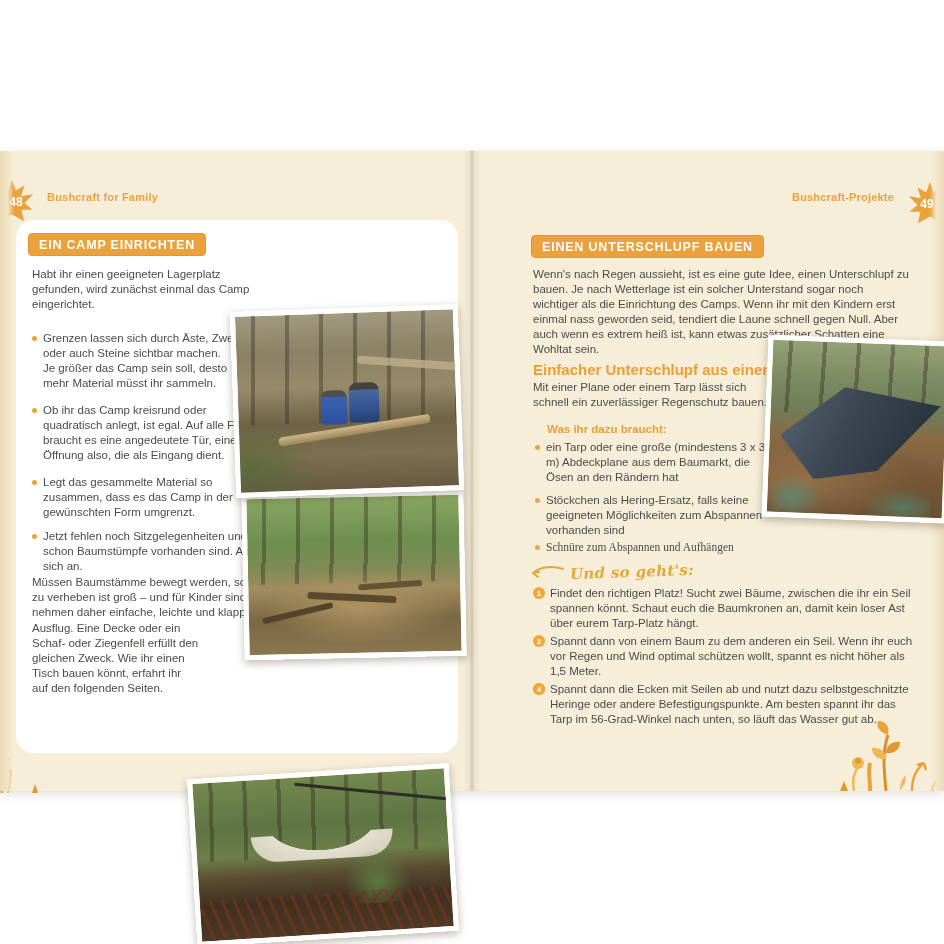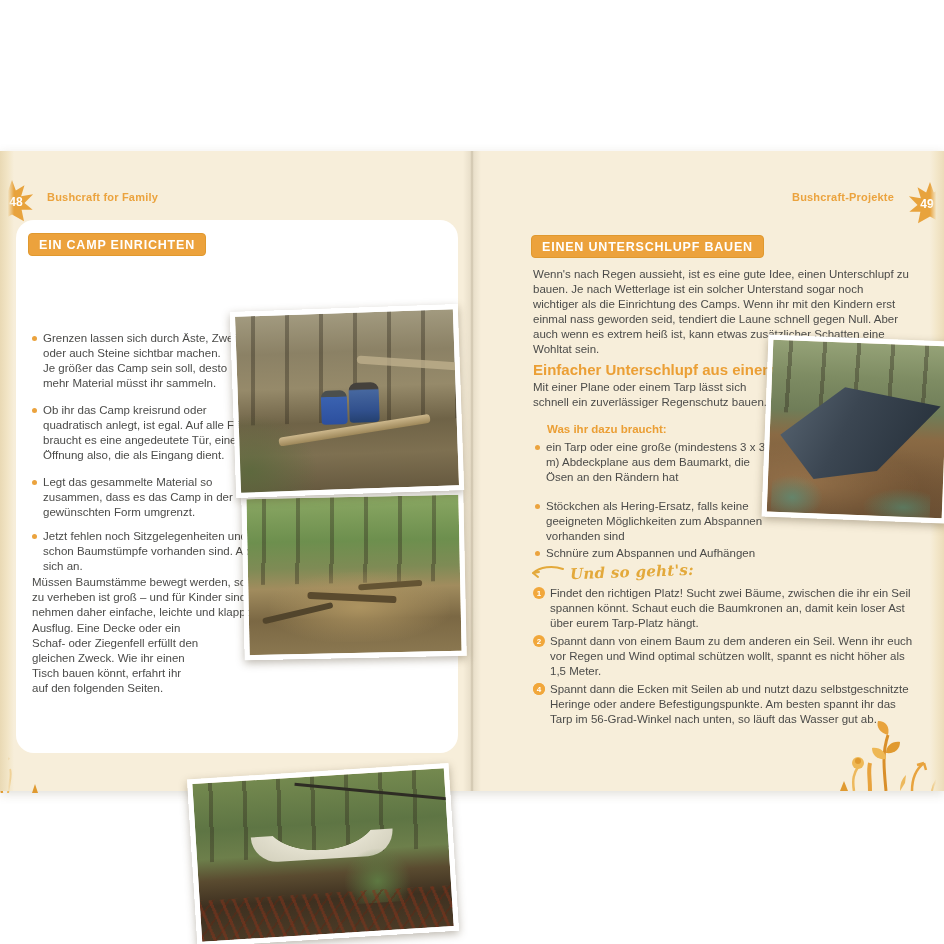--- a/index.html
+++ b/index.html
@@ -87,20 +87,21 @@
         <span class="num">48</span>
       </div>
       <div class="runhead runhead-left">Bushcraft for Family</div>
 
       <div class="card card-left"></div>
 
       <div class="abs" style="left:28px;top:82px;z-index:2;">
         <span class="titlebox">EIN CAMP EINRICHTEN</span>
       </div>
 
+      <div class="abs body-txt" style="left:32px;top:116px;width:222px;z-index:2;">Habt ihr einen geeigneten Lagerplatz gefunden, wird zunächst einmal das Camp eingerichtet.</div>
 
       <ul class="bullets body-txt abs" style="left:32px;top:180px;width:224px;z-index:2;">
         <li>Grenzen lassen sich durch Äste, Zweige oder auch Steine sichtbar machen.
 Je größer das Camp sein soll, desto mehr Material müsst ihr sammeln.</li>
         <li>Ob ihr das Camp kreisrund oder quadratisch anlegt, ist egal. Auf alle Fälle braucht es eine angedeutete Tür, eine Öffnung also, die als Eingang dient.</li>
         <li>Legt das gesammelte Material so zusammen, dass es das Camp in der gewünschten Form umgrenzt.</li>
       </ul>
       <ul class="bullets body-txt abs" style="left:32px;top:378px;width:412px;z-index:2;">
         <li style="margin-bottom:0;">Jetzt fehlen noch Sitzgelegenheiten und ein Tisch. Toll ist es, wenn ohnehin schon Baumstümpfe vorhanden sind. Aber auch gefällte Baumstämme bieten sich an.</li>
       </ul>
@@ -157,23 +158,23 @@
         <span class="titlebox">EINEN UNTERSCHLUPF BAUEN</span>
       </div>
 
       <div class="abs body-txt" style="left:61px;top:116px;width:376px;z-index:2;">Wenn's nach Regen aussieht, ist es eine gute Idee, einen Unterschlupf zu bauen. Je nach Wetterlage ist ein solcher Unterstand sogar noch wichtiger als die Einrichtung des Camps. Wenn ihr mit den Kindern erst einmal nass geworden seid, tendiert die Laune schnell gegen Null. Aber auch wenn es extrem heiß ist, kann etwas zusätzlicher Schatten eine Wohltat sein.</div>
 
       <div class="abs orange-b" style="left:61px;top:210px;font-size:15px;z-index:2;">Einfacher Unterschlupf aus einem Tarp</div>
       <div class="abs body-txt" style="left:61px;top:229px;width:248px;z-index:2;">Mit einer Plane oder einem Tarp lässt sich schnell ein zuverlässiger Regenschutz bauen.</div>
 
       <div class="abs orange-b" style="left:75px;top:272px;font-size:11.5px;z-index:2;">Was ihr dazu braucht:</div>
       <ul class="bullets body-txt abs" style="left:63px;top:289px;width:242px;z-index:2;">
-        <li style="margin-bottom:14px;">ein Tarp oder eine große (mindestens 3 x 3 m) Abdeckplane aus dem Baumarkt, die Ösen an den Rändern hat</li>
+        <li style="margin-bottom:8px;">ein Tarp oder eine große (mindestens 3 x 3 m) Abdeckplane aus dem Baumarkt, die Ösen an den Rändern hat</li>
         <li style="margin-bottom:2px;">Stöckchen als Hering-Ersatz, falls keine geeigneten Möglichkeiten zum Abspannen vorhanden sind</li>
-        <li style="margin-bottom:2px;">Schnüre zum Abspannen und Aufhängen</li>
+        <li style="margin-bottom:2px;font-family:Liberation Serif, serif;">Schnüre zum Abspannen und Aufhängen</li>
       </ul>
 
       <div class="abs script-head" style="left:58px;top:412px;z-index:2;">
         <svg width="34" height="14" viewBox="0 0 34 14">
             <path d="M33 4 C22 0 10 2 3 8 M3 8 l6 -1 M3 8 l5 4" stroke="#e3a93b" stroke-width="2" fill="none" stroke-linecap="round"></path>
           </svg>
         <span class="txt">Und so geht's:</span>
       </div>
 
       <ol class="steps body-txt abs" style="left:61px;top:435px;width:382px;z-index:2;">

